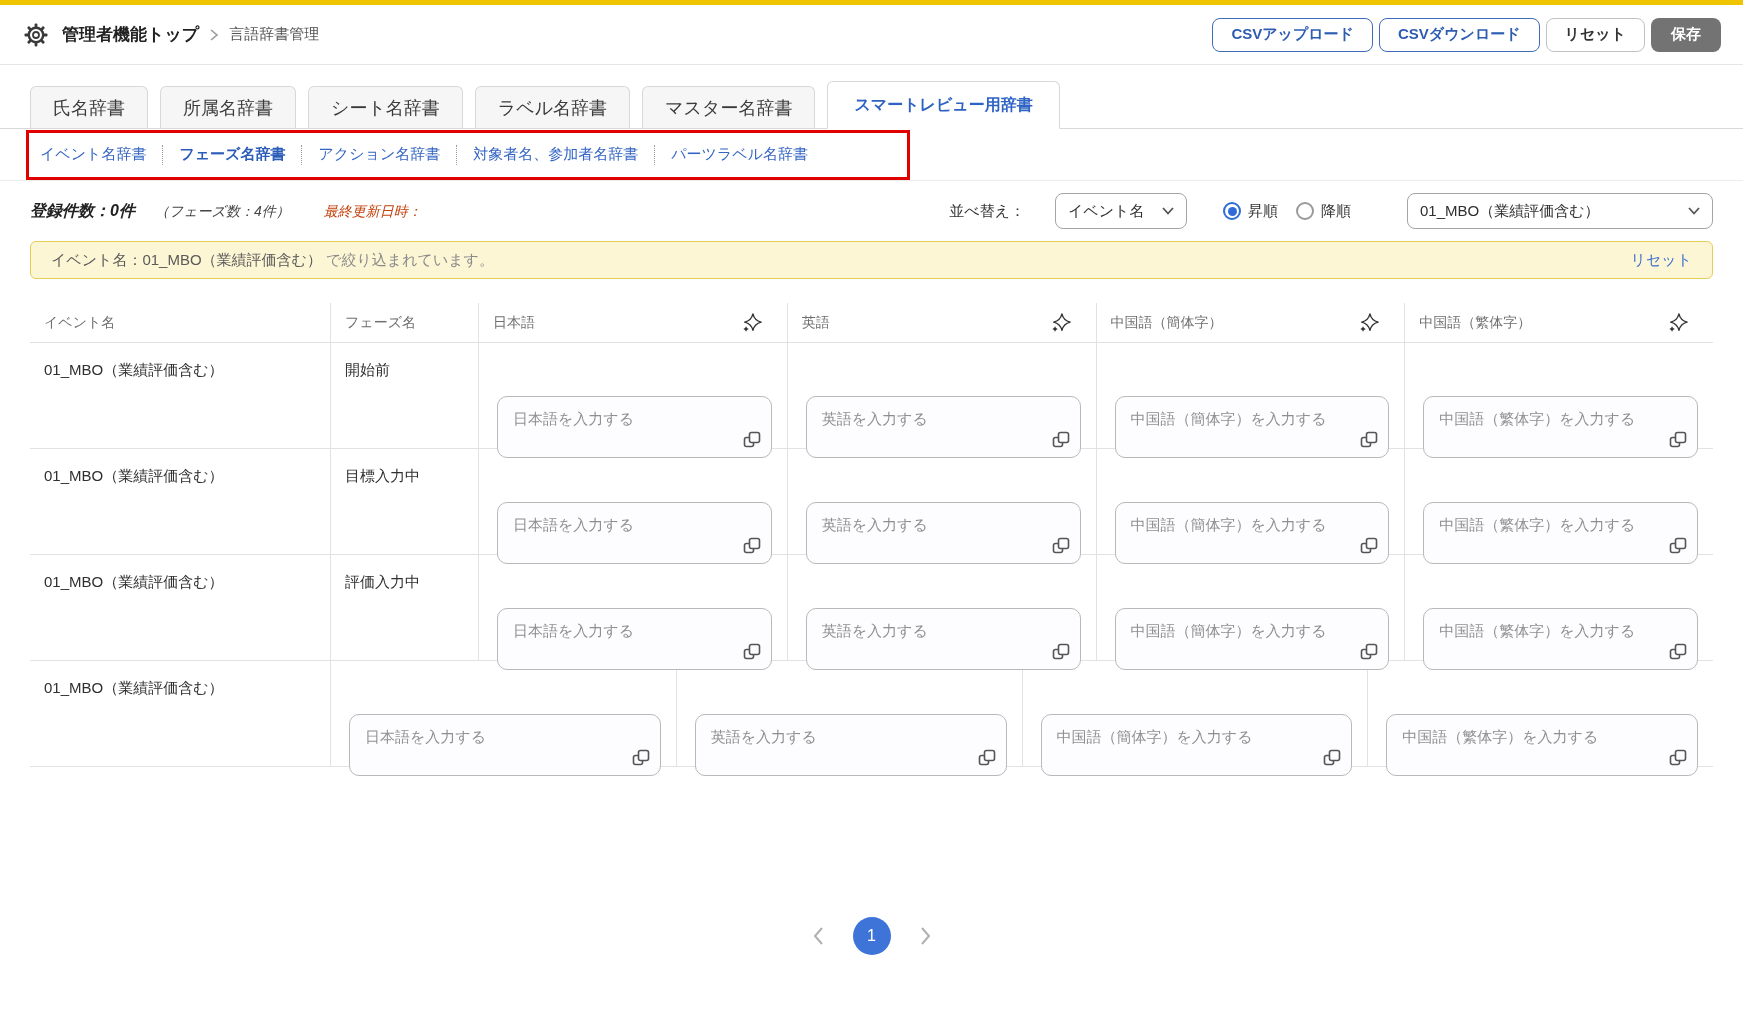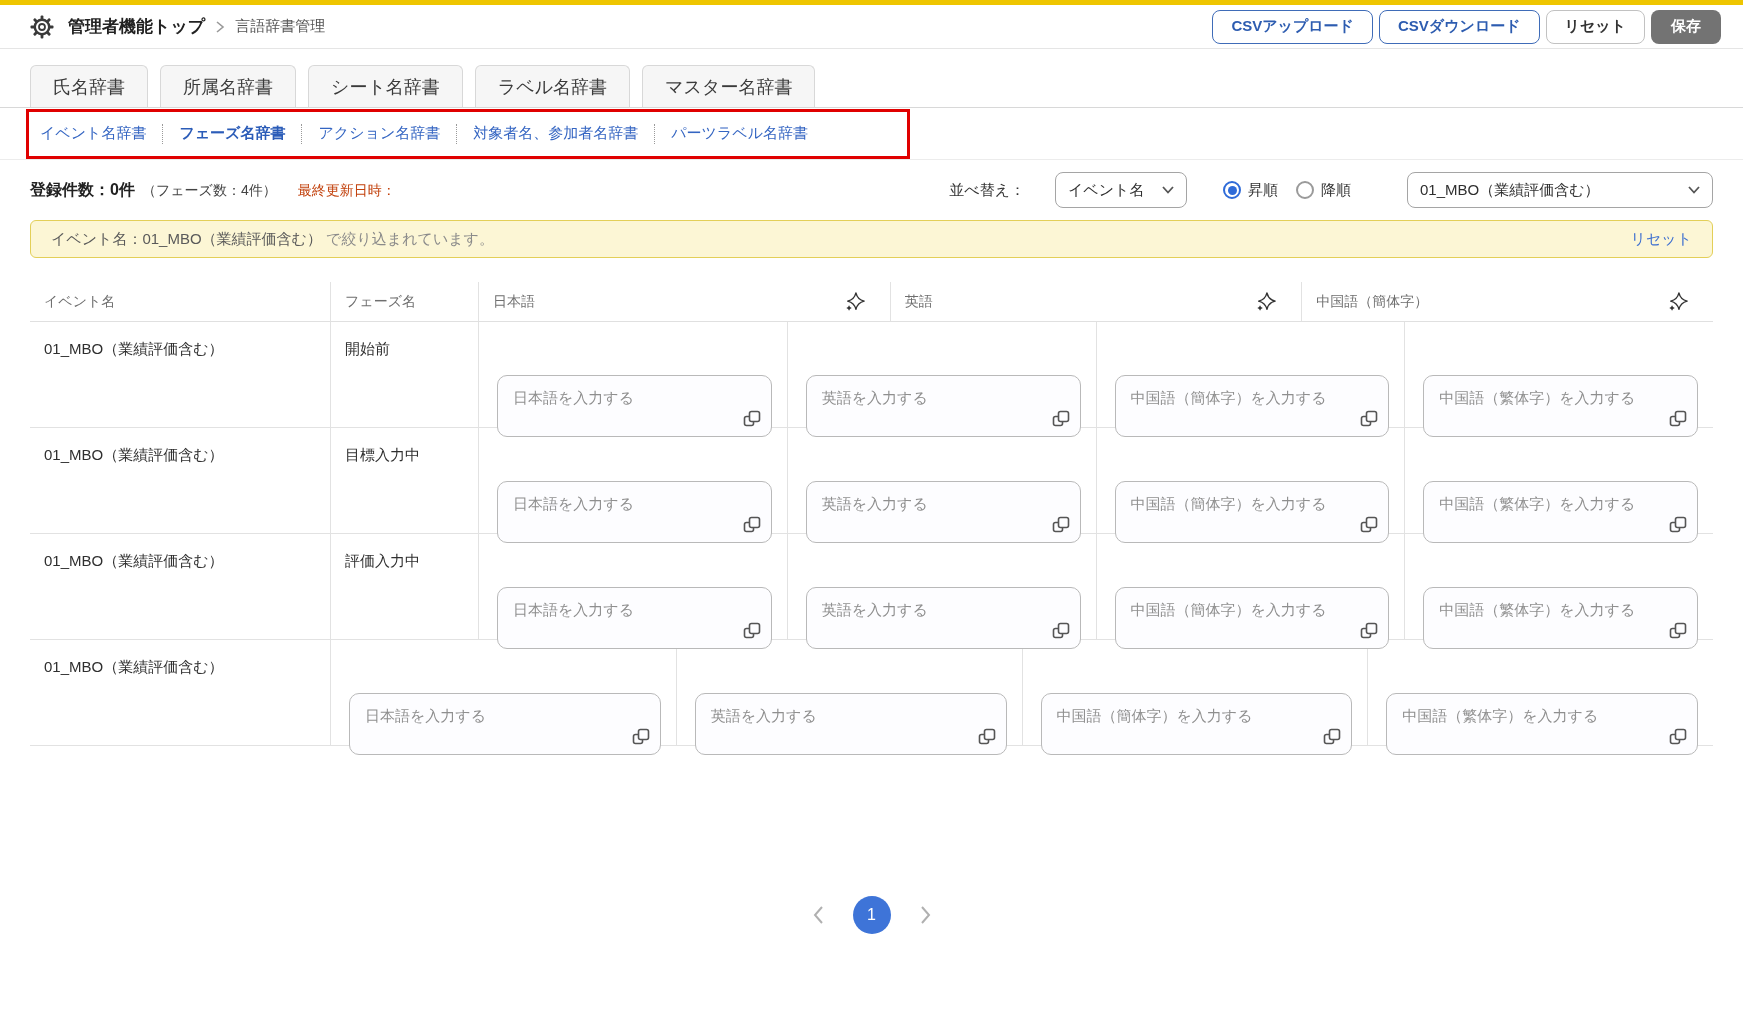--- a/index.html
+++ b/index.html
@@ -1,22 +1,22 @@
 <!DOCTYPE html>
 <html><head>
 <meta charset="utf-8">
 <style>
   * { margin:0; padding:0; box-sizing:border-box; }
   html,body { width:1743px; height:1011px; background:#fff; overflow:hidden;
     font-family:"Liberation Sans","DejaVu Sans",sans-serif; }
   .topbar { height:5px; background:#eec500; }
 
   
-  .header { height:44px; display:flex; align-items:center; justify-content:space-between;
-    padding:0 22px 0 30px; border-bottom:1px solid #e5e5e5; }
+  .header { height:60px; display:flex; align-items:center; justify-content:space-between;
+    padding:0 22px 0 24px; border-bottom:1px solid #e5e5e5; }
   .crumbs { display:flex; align-items:center; gap:10px; }
   .crumb-root { font-size:17px; font-weight:bold; color:#222; margin-left:4px; }
   .crumb-cur { font-size:15px; color:#555; }
   .hdr-actions { display:flex; align-items:center; gap:6px; }
   .btn { height:34px; border-radius:8px; display:flex; align-items:center; justify-content:center;
     font-size:15px; font-weight:bold; padding:0 18px; cursor:pointer; background:#fff; }
   .btn-blue { border:1.5px solid #3f6cb8; color:#2d5cb0; }
   .btn-gray { border:1px solid #c2c2c2; color:#333; }
   .btn-save { border:none; background:#737373; color:#fff; padding:0 20px; }
 
@@ -34,21 +34,21 @@
   .red-box { position:absolute; left:26px; top:1px; width:884px; height:50px;
     border:3px solid #e00000; pointer-events:none; }
   .subtabs { height:100%; display:flex; align-items:center; padding-left:40px; }
   .subtab { font-size:15px; color:#3465c2; cursor:pointer; white-space:nowrap; }
   .subtab.active { font-weight:bold; color:#2b5cb8; }
   .subtab-sep { width:0; height:20px; border-left:1px dotted #9a9a9a; margin:0 16px; }
 
   
   .stats-row { height:60px; display:flex; align-items:center; justify-content:space-between;
     padding:0 30px; }
-  .stats-left { display:flex; align-items:baseline; gap:7px; }
+  .stats-left { display:flex; align-items:baseline; gap:20px;font-style:italic; }
   .stat-main { font-size:16px; font-weight:bold; color:#222; }
   .stat-sub { font-size:14px; color:#444; }
   .stat-upd { font-size:14px; color:#c2410c; margin-left:14px; }
   .sort-right { display:flex; align-items:center; gap:30px; }
   .sort-label { font-size:15px; color:#333; }
   .select { height:36px; background:#fff; border:1px solid #a5a5a5; border-radius:8px;
     display:flex; align-items:center; justify-content:space-between; padding:0 12px;
     font-size:15px; color:#2f2f2f; cursor:pointer; }
   .select.sm { width:132px; }
   .select.lg { width:306px; margin-left:26px; }
@@ -144,20 +144,21 @@
     <button class="btn btn-save">保存</button>
   </div>
 </div>
 
 <div class="tabs-row">
   <div class="tab">氏名辞書</div>
   <div class="tab">所属名辞書</div>
   <div class="tab">シート名辞書</div>
   <div class="tab">ラベル名辞書</div>
   <div class="tab">マスター名辞書</div>
+  <div class="tab active">スマートレビュー用辞書</div>
 </div>
 
 <div class="subtabs-wrap">
   <div class="red-box"></div>
   <div class="subtabs">
     <span class="subtab">イベント名辞書</span>
     <span class="subtab-sep"></span>
     <span class="subtab active">フェーズ名辞書</span>
     <span class="subtab-sep"></span>
     <span class="subtab">アクション名辞書</span>
@@ -221,20 +222,26 @@
       <svg class="sparkle-icon" viewBox="0 0 24 24">
           <use href="#sparkle"></use>
         </svg>
     </div>
     <div class="th col-lang">
       <span>中国語（簡体字）</span>
       <svg class="sparkle-icon" viewBox="0 0 24 24">
           <use href="#sparkle"></use>
         </svg>
     </div>
+    <div class="th col-lang">
+      <span>中国語（繁体字）</span>
+      <svg class="sparkle-icon" viewBox="0 0 24 24">
+          <use href="#sparkle"></use>
+        </svg>
+    </div>
   </div>
 
   <div class="trow">
     <div class="td col-event">01_MBO（業績評価含む）</div>
     <div class="td col-phase">開始前</div>
     <div class="col-lang cell-lang">
       <div class="input-box">
         <textarea placeholder="日本語を入力する" style=""></textarea>
         <svg class="copy-btn" viewBox="0 0 20 20">
             <use href="#copy"></use>

